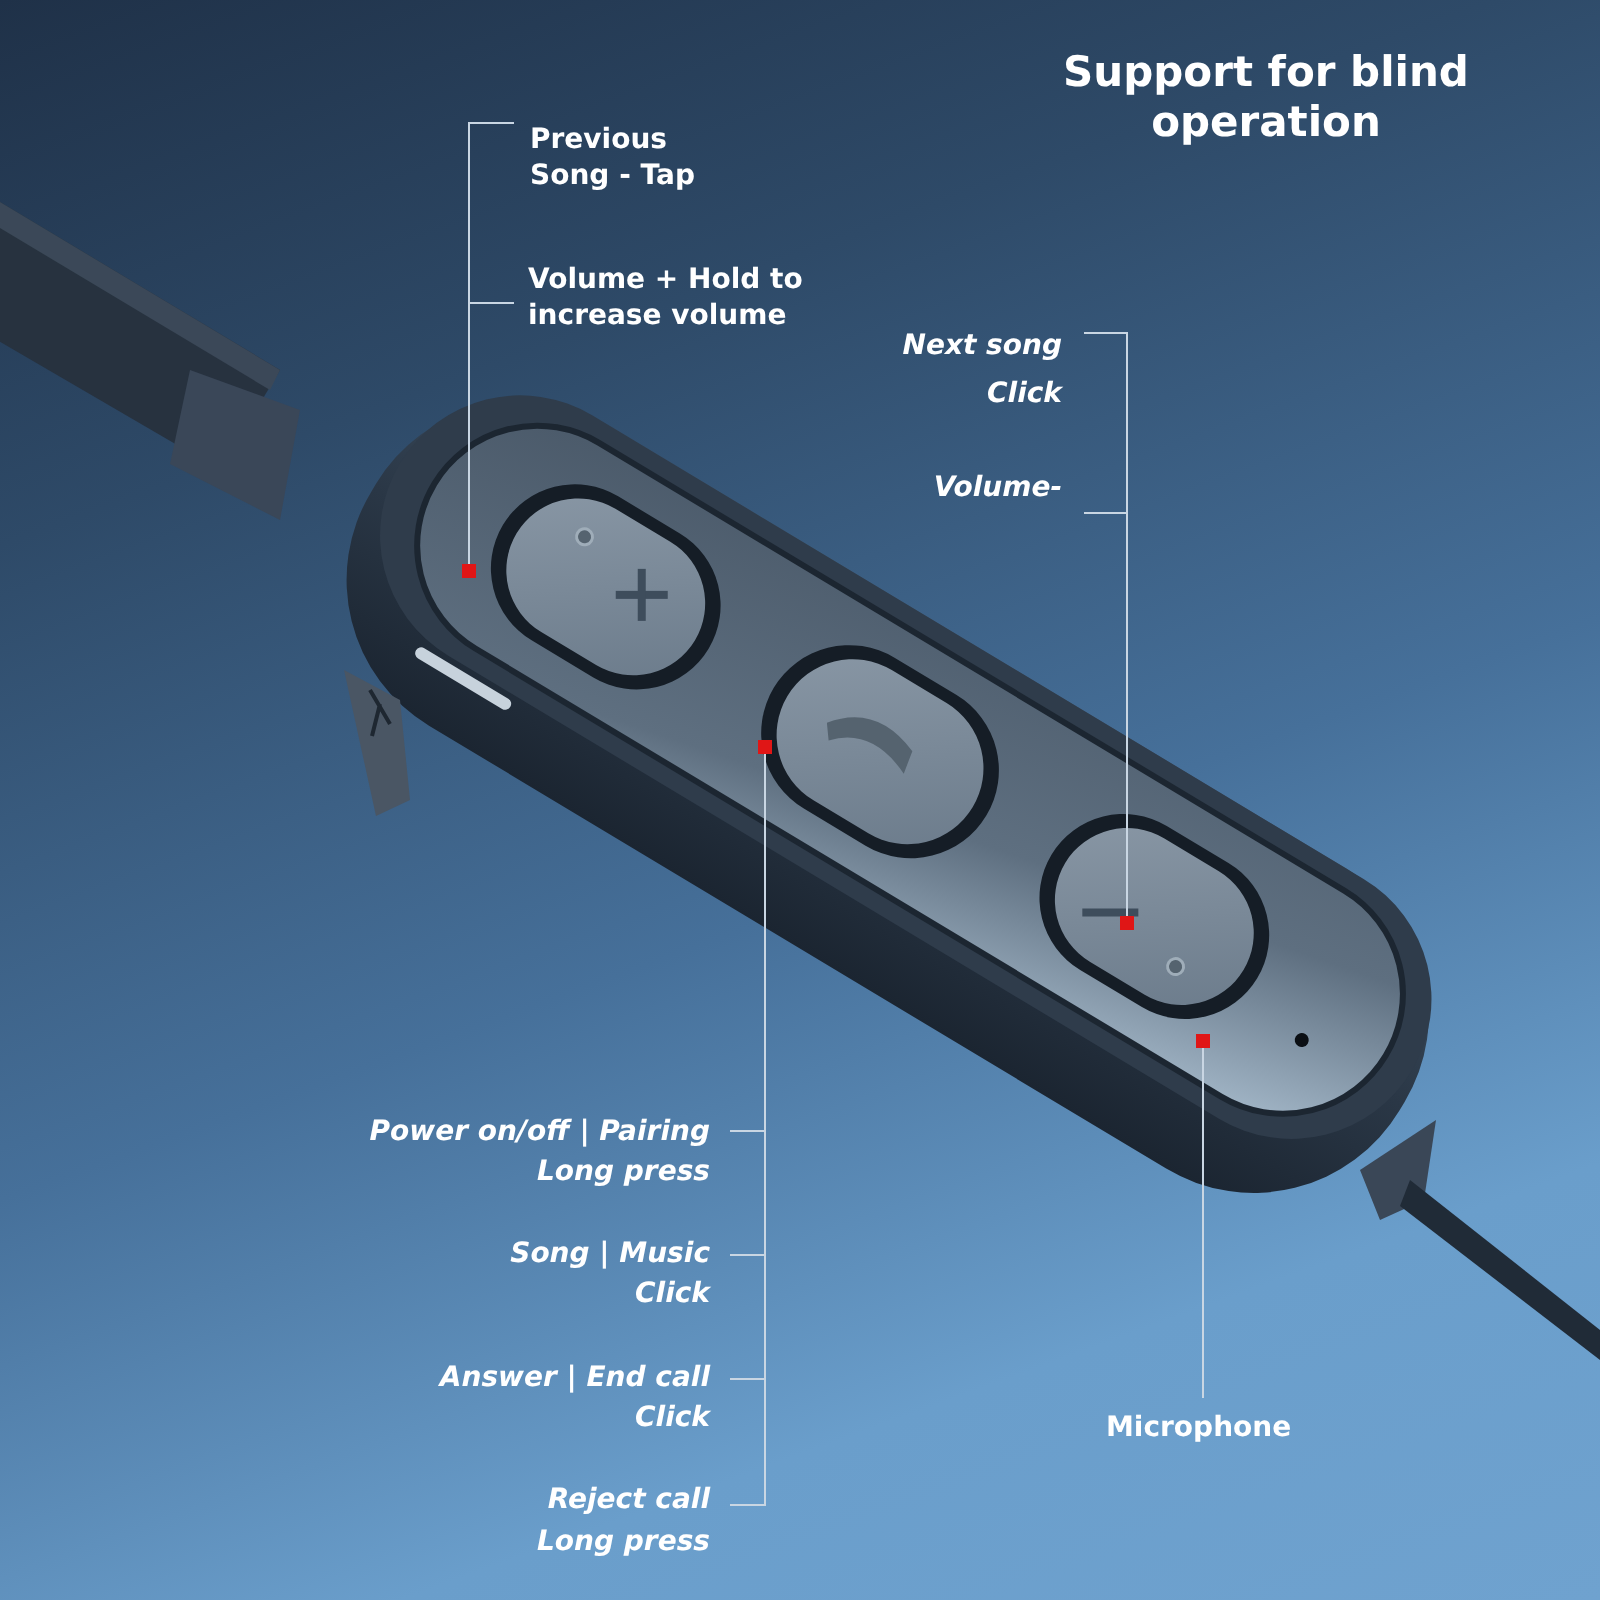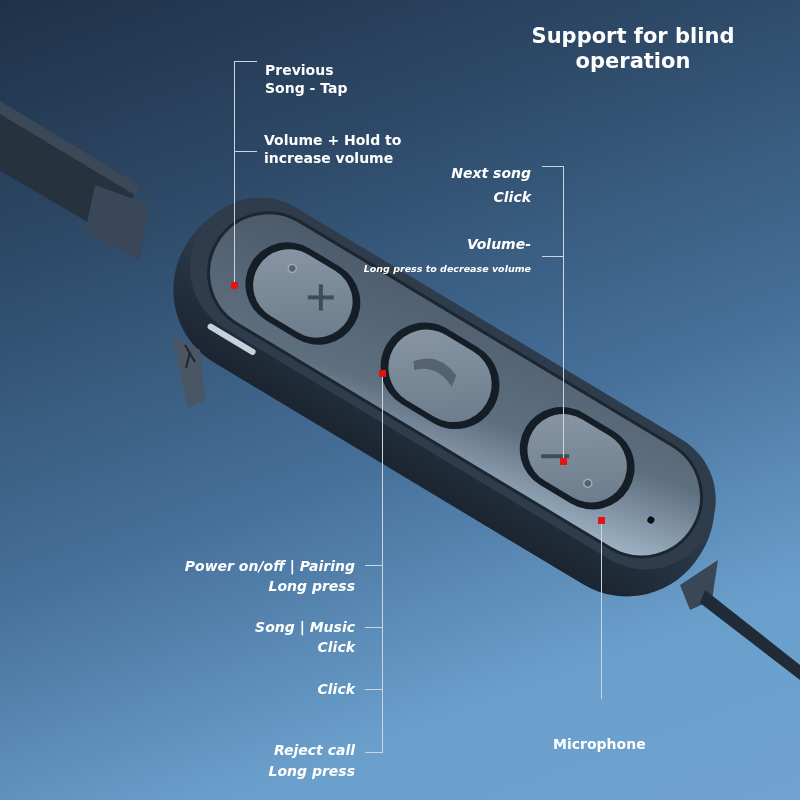--- a/index.html
+++ b/index.html
@@ -123,45 +123,43 @@
 
   <div class="label right" style="right:269px;top:164px">
     <span>Next song</span>
   </div>
   <div class="label right" style="right:269px;top:188px">
     <span>Click</span>
   </div>
   <div class="label right" style="right:269px;top:235px">
     <span>Volume-</span>
   </div>
-  <div class="label right small" style="right:269px;top:260px">
-    <span>Long press to decrease volume</span>
-  </div>
 
   <div class="marker" style="left:379px;top:370px"></div>
   <div class="leader" style="left:382px;top:377px;width:1px;height:376px"></div>
   <div class="leader" style="left:365px;top:565px;width:17px;height:1px"></div>
   <div class="leader" style="left:365px;top:627px;width:17px;height:1px"></div>
   <div class="leader" style="left:365px;top:689px;width:17px;height:1px"></div>
   <div class="leader" style="left:365px;top:752px;width:17px;height:1px"></div>
 
   <div class="label right" style="right:445px;top:556px;line-height:20px">
     <span class="line2">Power on/off | Pairing</span>
     <span class="line2">Long press</span>
   </div>
   <div class="label right" style="right:445px;top:617px;line-height:20px">
     <span class="line2">Song | Music</span>
     <span class="line2">Click</span>
   </div>
   <div class="label right" style="right:445px;top:679px;line-height:20px">
+    <span class="line2">Answer | End call</span>
     <span class="line2">Click</span>
   </div>
   <div class="label right" style="right:445px;top:740px;line-height:21px">
     <span class="line2">Reject call</span>
     <span class="line2">Long press</span>
   </div>
 
   <div class="marker" style="left:598px;top:517px"></div>
   <div class="leader" style="left:601px;top:524px;width:1px;height:175px"></div>
-  <div class="label" style="left:553px;top:735px">
+  <div class="label" style="left:553px;top:705px">
     <span>Microphone</span>
   </div>
 </div>
 
 </body></html>

